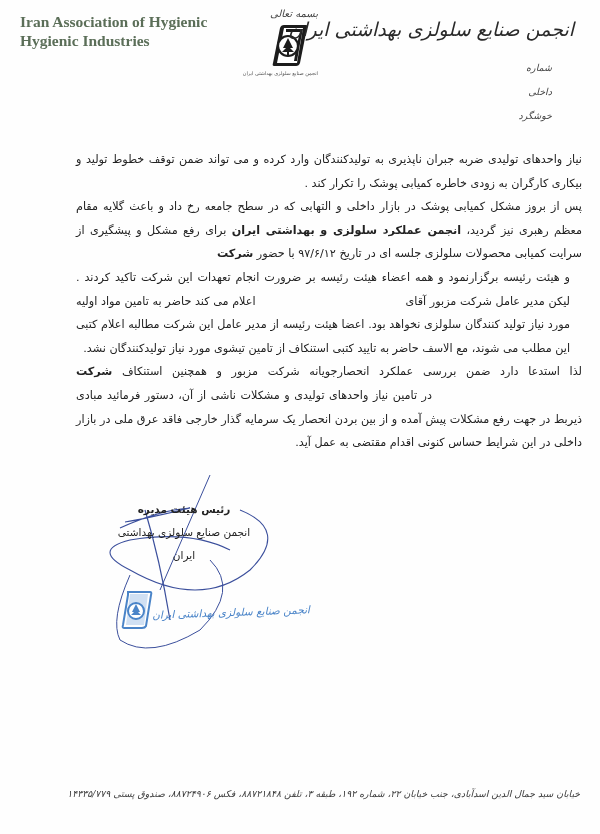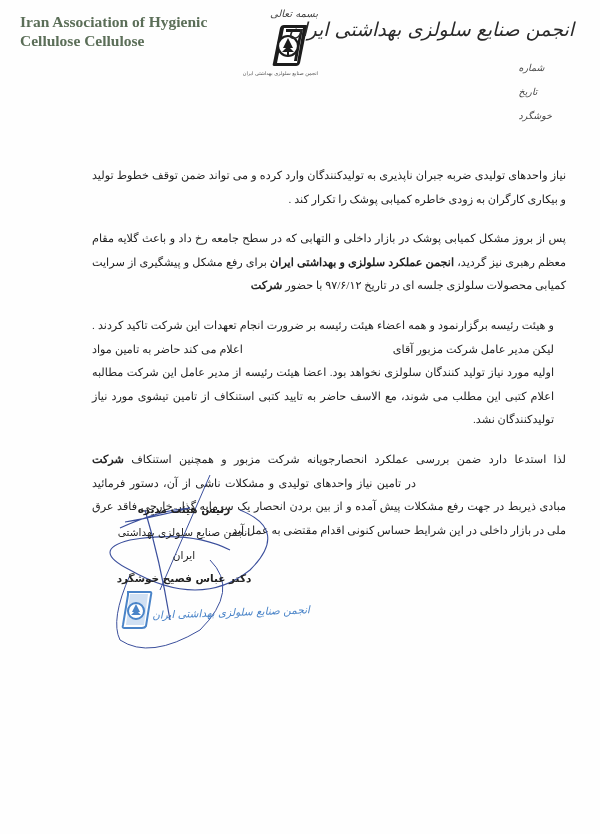--- a/index.html
+++ b/index.html
@@ -19,29 +19,29 @@
     .logo-caption { font-size: 5px; color: #555; direction: rtl; margin-top: 1px; white-space: nowrap; }
 
     .org-fa {
       position: absolute; right: 358px; top: 18px; width: 0;
     }
     .org-fa-text {
       position: absolute; right: -332px; top: 0;
       font-family: "DejaVu Serif", serif; font-style: italic;
       font-size: 19px; color: #2a2a2a; direction: rtl; white-space: nowrap;
     }
-    .meta-fields { position: absolute; right: 48px; top: 62px; direction: rtl; text-align: left; }
+    .meta-fields { position: absolute; right: 48px; top: 62px; direction: rtl; text-align: right; }
     .meta-field { font-family: "DejaVu Serif", serif; font-style: italic; font-size: 9.5px; color: #444; height: 24px; line-height: 12px; }
 
     .body-text {
       position: absolute; left: 76px; top: 148px; width: 506px;
       direction: rtl; text-align: justify;
       font-family: "DejaVu Sans", sans-serif; font-size: 11.2px; line-height: 23.6px; color: #222;
     }
-    .body-text p { margin: 16px; font-family: Liberation Serif, serif; }
+    .body-text p { margin: 0; }
     .body-text b { font-weight: bold; }
     .indent { padding-right: 12px; }
     .gap { display: inline-block; width: 150px; }
 
     .signature-block {
       position: absolute; left: 114px; top: 498px; width: 140px;
       direction: rtl; text-align: center; font-size: 10.5px; line-height: 23px; color: #222;
     }
     .signature-block .title { font-weight: bold; }
     .signature-block .name { font-weight: bold; }
@@ -63,21 +63,21 @@
       font-size: 9.3px; color: #3a3a3a; white-space: nowrap;
     }
   </style>
 </head>
 <body>
 
 <div class="page">
 
   <div class="org-en">
     <div>Iran Association of Hygienic</div>
-    <div>Cellulose Cellulose</div>
+    <div>Hygienic Industries</div>
   </div>
 
   <div class="logo-block">
     <div class="logo-top-text">بسمه تعالی</div>
     <svg class="logo-svg" width="40" height="48" viewBox="0 0 40 48">
       <path d="M10 4 L36 4 Q38 4 37 7 L30 42 Q29 45 26 45 L4 45 Q2 45 3 42 L10 7 Q11 4 14 4 Z" fill="#1c1c1c"></path>
       <path d="M14 7 L33 7 L27 42 L7 42 Z" fill="#ffffff"></path>
       <path d="M16 8 L33 8 Q30 22 27 40 L24 40 Q27 22 30 11 L16 11 Z" fill="#1c1c1c"></path>
       <circle cx="18" cy="25" r="10" fill="#ffffff" stroke="#1c1c1c" stroke-width="2.2"></circle>
       <path d="M18 17 L23 27 L20 27 L24 31 L12 31 L16 27 L13 27 Z" fill="#1c1c1c"></path>
@@ -85,21 +85,21 @@
     </svg>
     <div class="logo-caption">انجمن صنایع سلولزی بهداشتی ایران</div>
   </div>
 
   <div class="org-fa">
     <div class="org-fa-text">انجمن صنایع سلولزی بهداشتی ایران</div>
   </div>
 
   <div class="meta-fields">
     <div class="meta-field">شماره</div>
-    <div class="meta-field">تاریخ</div>
+    <div class="meta-field">داخلی</div>
     <div class="meta-field">خوشگرد</div>
   </div>
 
   <div class="body-text">
     <p>
       <span>نیاز واحدهای تولیدی ضربه جبران ناپذیری به تولیدکنندگان وارد کرده و می تواند ضمن توقف خطوط تولید و بیکاری کارگران به زودی خاطره کمیابی پوشک را تکرار کند .</span>
     </p>
     <p>
       <span>پس از بروز مشکل کمیابی پوشک در بازار داخلی و التهابی که در سطح جامعه رخ داد و باعث گلایه مقام معظم رهبری نیز گردید، </span><b>انجمن عملکرد سلولزی و بهداشتی ایران</b><span> برای رفع مشکل و پیشگیری از سرایت کمیابی محصولات سلولزی جلسه ای در تاریخ ۹۷/۶/۱۲ با حضور </span><b>شرکت</b>
     </p>
@@ -115,24 +115,24 @@
     <path d="M30 58 Q70 40 100 38 Q60 48 35 52" fill="none" stroke="#3b4f9c" stroke-width="1.2"></path>
     <path d="M55 40 Q70 90 80 150" fill="none" stroke="#3b4f9c" stroke-width="1.2"></path>
     <path d="M120 5 L70 120" fill="none" stroke="#3b4f9c" stroke-width="1"></path>
     <path d="M150 40 Q200 60 160 100 Q110 140 40 100 Q0 80 40 70 Q100 60 140 80" fill="none" stroke="#3b4f9c" stroke-width="1.1"></path>
     <path d="M40 105 Q20 150 30 170 Q60 190 110 160 Q150 120 120 90" fill="none" stroke="#3b4f9c" stroke-width="1"></path>
   </svg>
 
   <div class="signature-block">
     <div class="title">رئیس هیئت مدیره</div>
     <div>انجمن صنایع سلولزی بهداشتی ایران</div>
-    <div class="name">دکتر عباس فصیح خوشگرد</div>
   </div>
 
   <svg class="stamp" width="34" height="40" viewBox="0 0 34 40">
     <path d="M8 2 L30 2 Q32 2 31 5 L26 36 Q25 38 22 38 L4 38 Q2 38 3 35 L8 5 Z" fill="none" stroke="#4a84c8" stroke-width="2"></path>
     <path d="M10 4 L28 4 L24 35 L6 35 Z" fill="#a9c6ea" opacity="0.55"></path>
     <circle cx="16" cy="21" r="8" fill="#ffffff" stroke="#4a84c8" stroke-width="2"></circle>
     <path d="M16 14 L20 22 L18 22 L21 25 L11 25 L14 22 L12 22 Z" fill="#4a84c8"></path>
   </svg>
   <div class="stamp-text">انجمن صنایع سلولزی بهداشتی ایران</div>
 
+  <div class="footer">خیابان سید جمال الدین اسدآبادی، جنب خیابان ۲۲، شماره ۱۹۲، طبقه ۳، تلفن ۸۸۷۲۱۸۴۸، فکس ۸۸۷۲۴۹۰۶، صندوق پستی ۱۴۳۳۵/۷۷۹</div>
 </div>
 
 </body></html>

